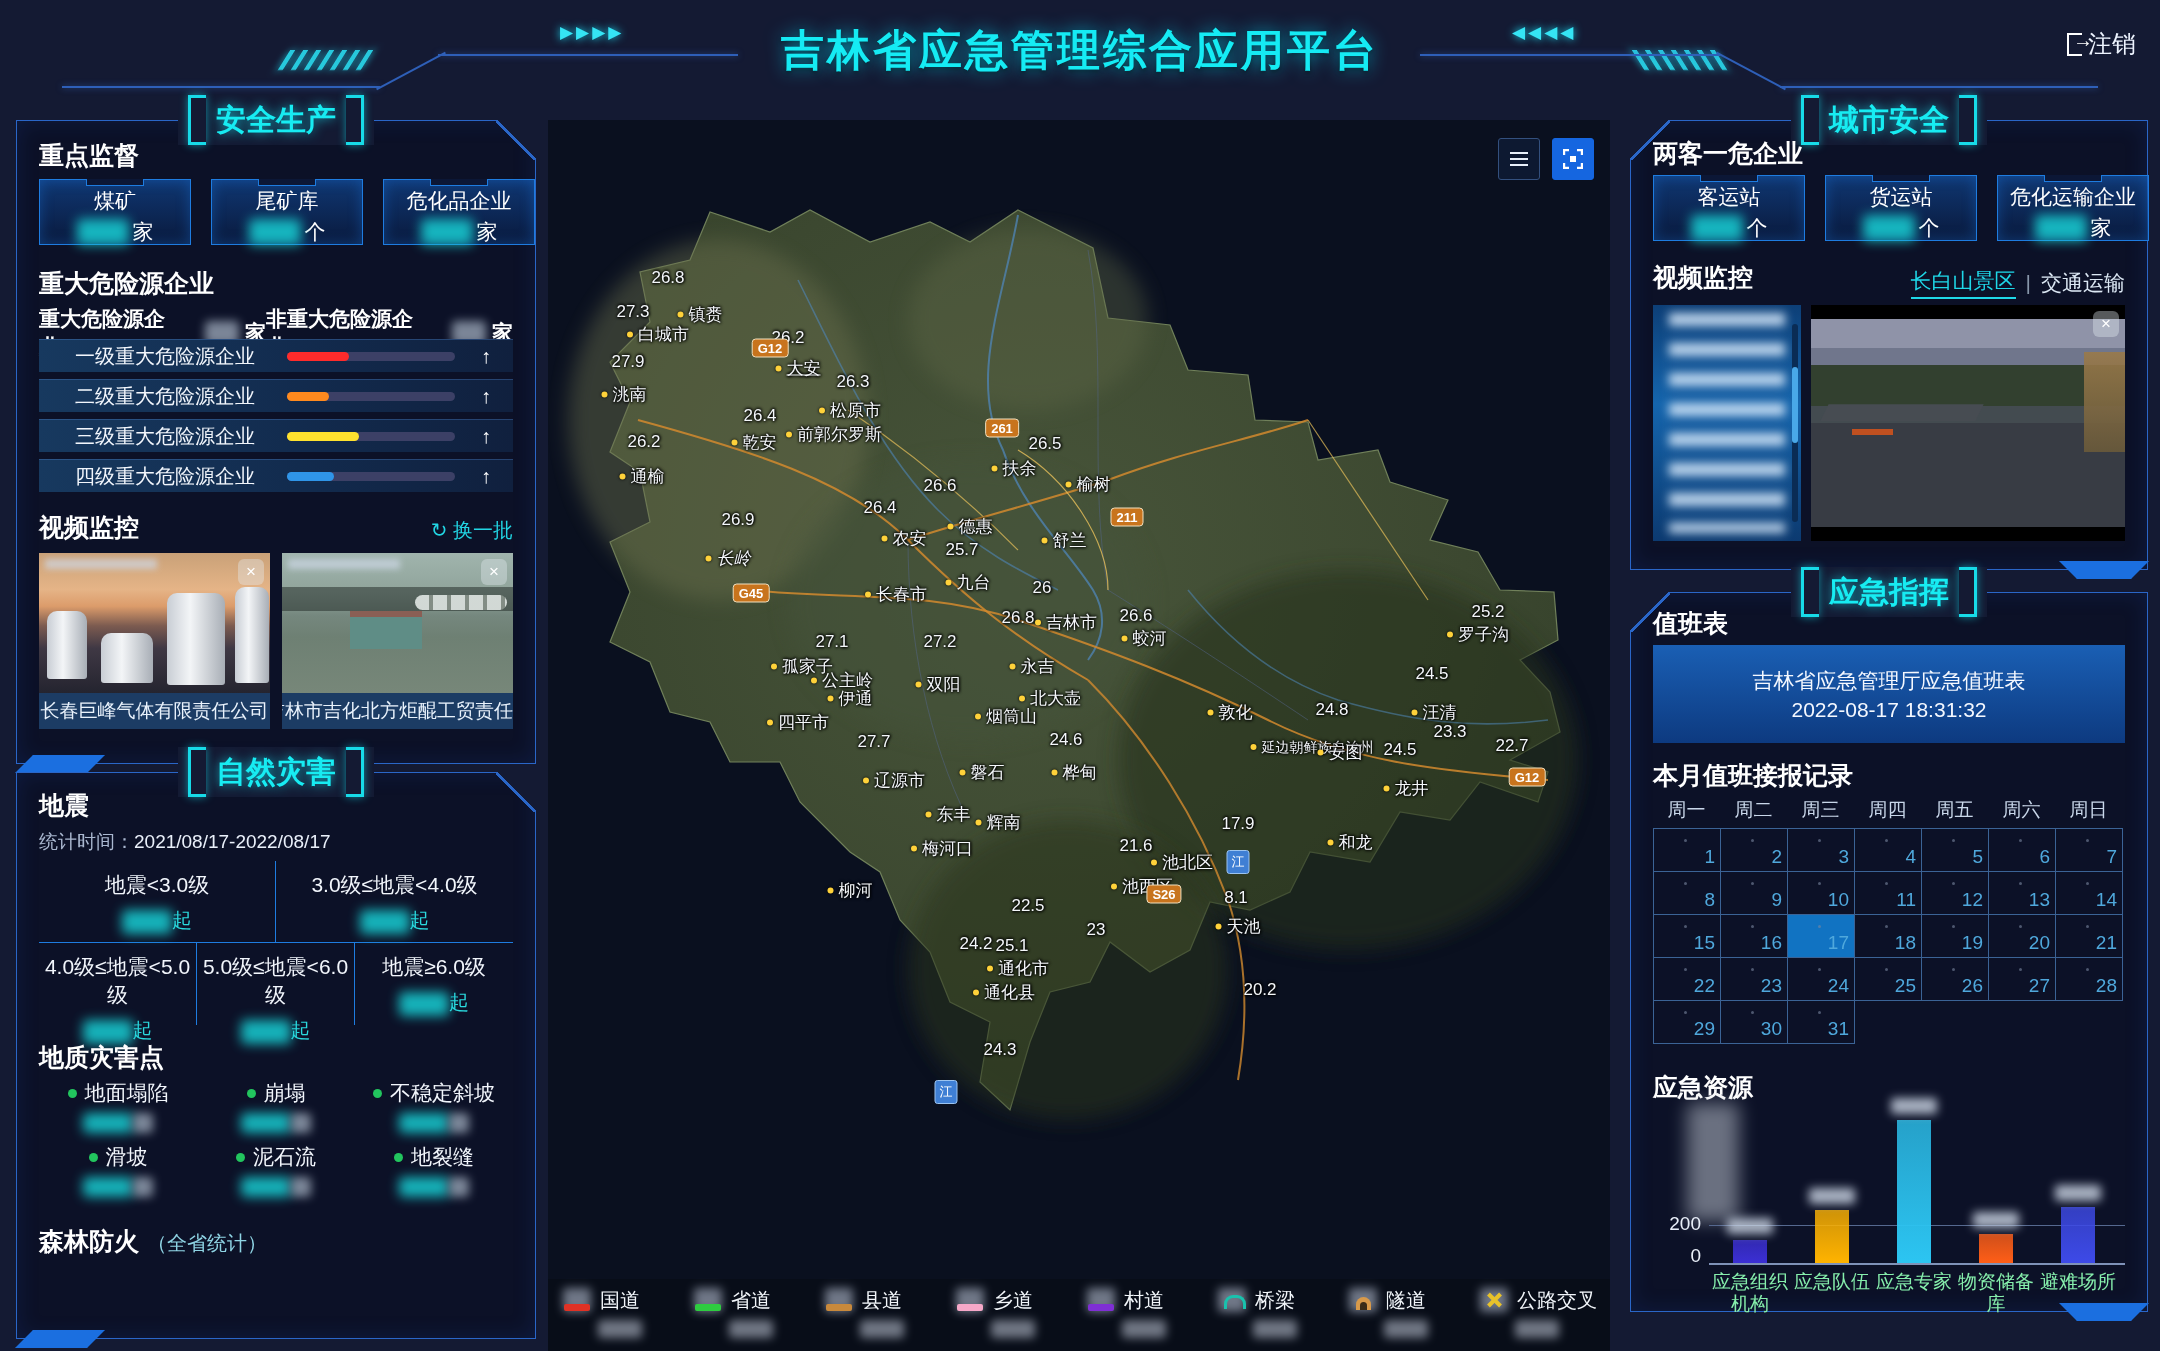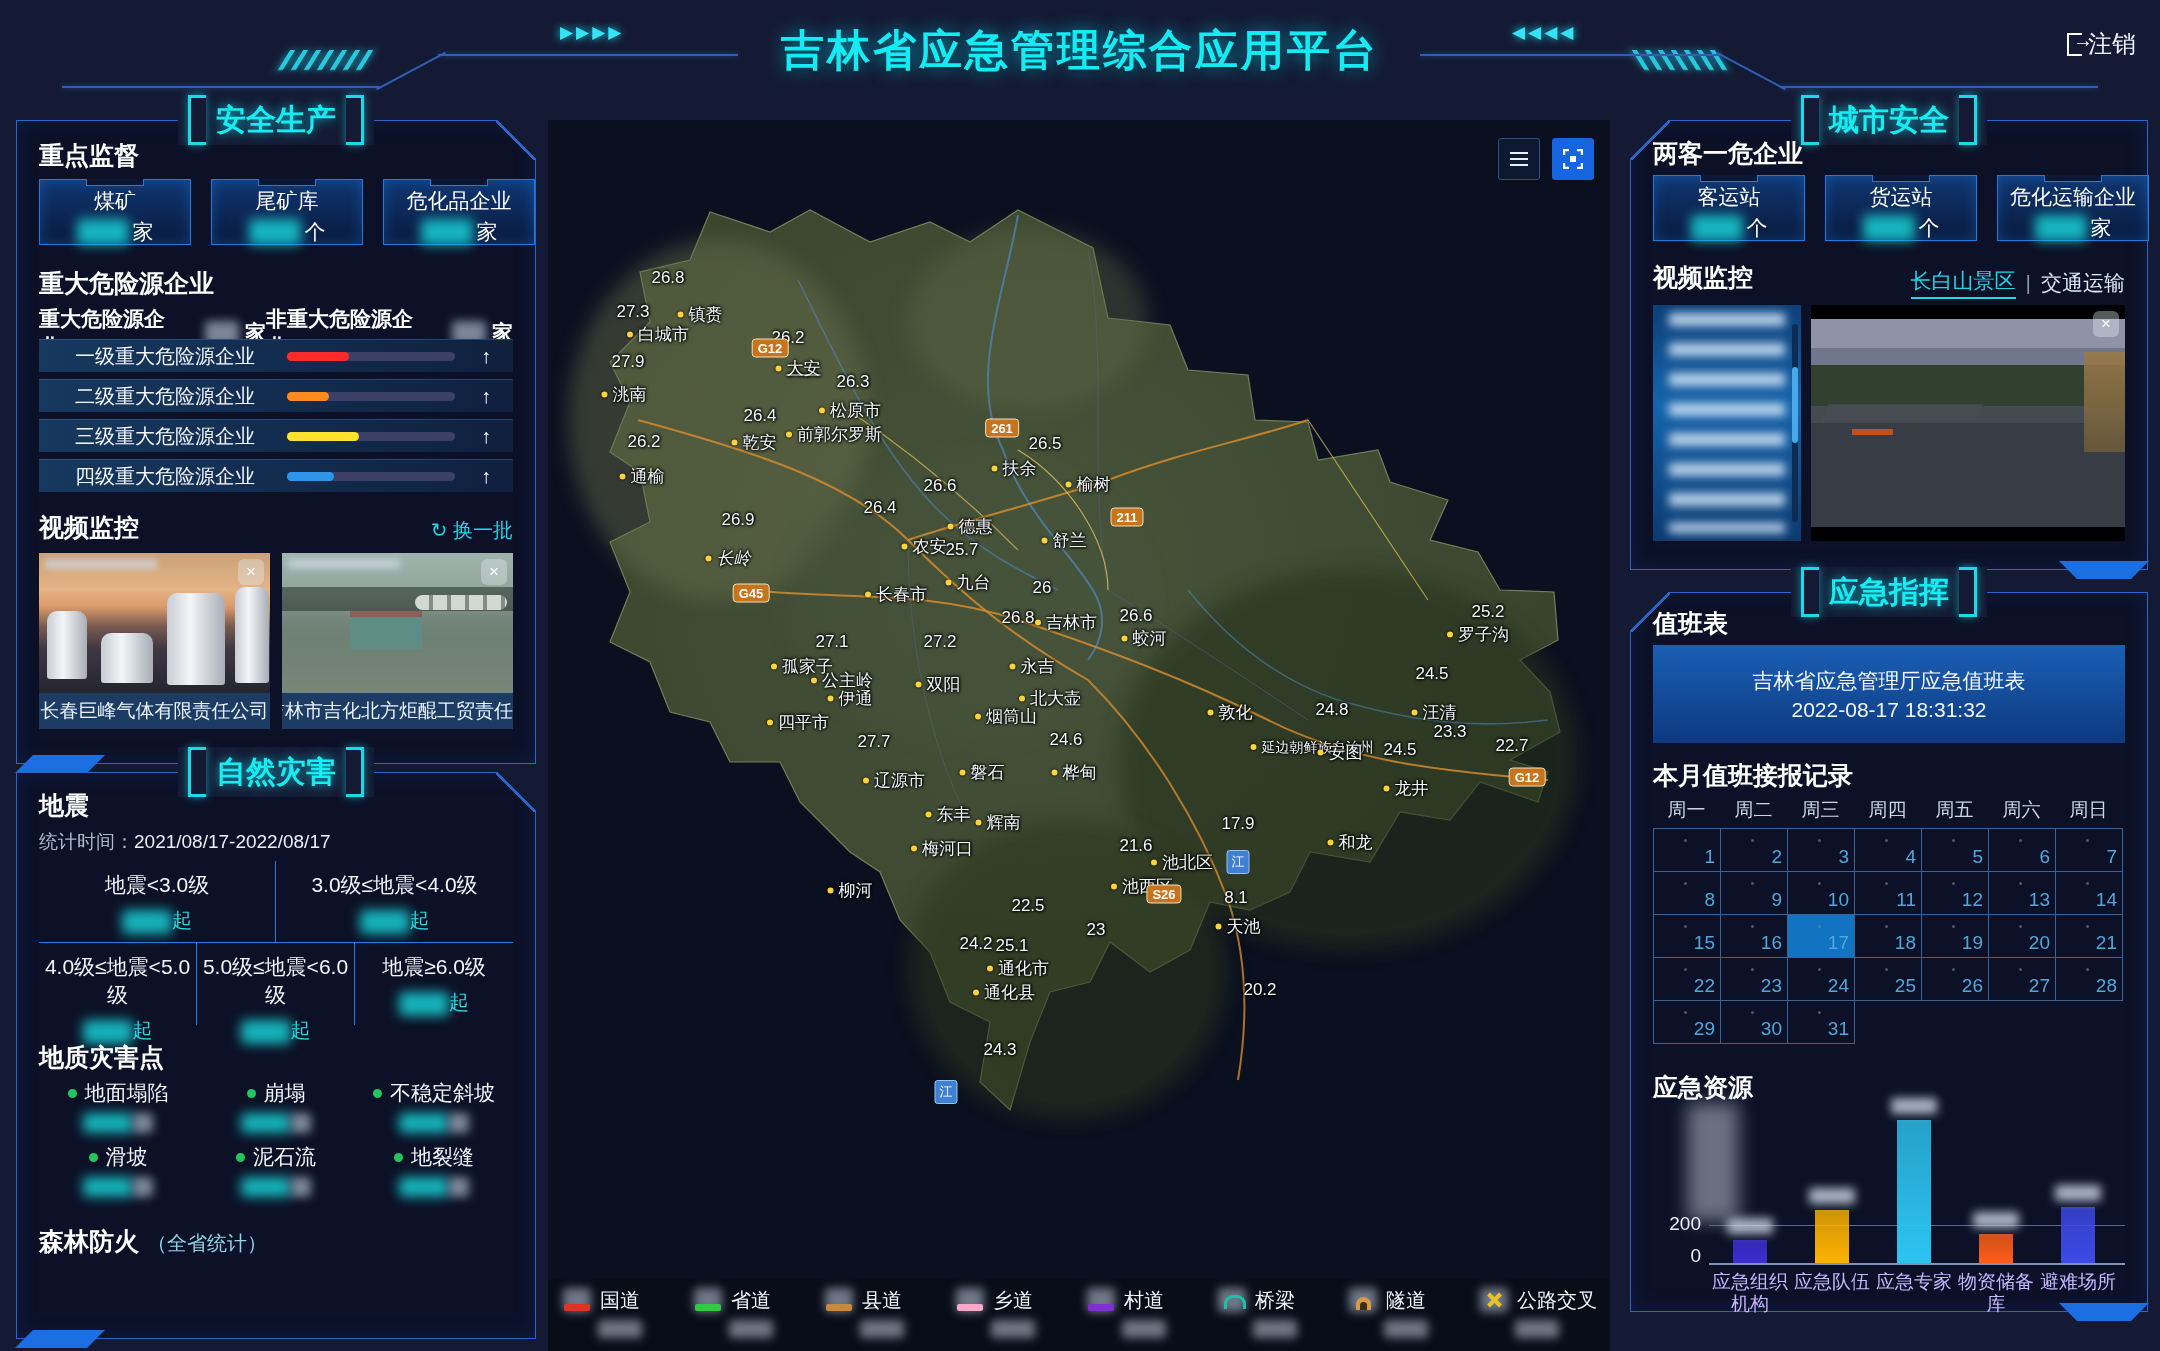--- a/index.html
+++ b/index.html
@@ -145,21 +145,21 @@
   .chart{position:absolute;width:472px;height:200px}
   .ch-axis{position:absolute;left:56px;right:0;top:160px;height:2px;background:#7f92b8}
   .ch-200{position:absolute;left:56px;right:0;top:122px;height:1px;background:#55688f}
   .ch-ylab{position:absolute;font-size:19px;color:#e8eef8;text-align:right;width:46px}
   .ch-yblur{position:absolute;left:34px;top:0;width:52px;height:118px;background:#b8bfca;
      filter:blur(9px);opacity:.55;border-radius:4px}
   .bar-slot{position:absolute;width:82px;text-align:center}
   .bar{position:absolute;bottom:0;left:50%;transform:translateX(-50%);width:34px}
   .bar-lbl{position:absolute;left:50%;transform:translateX(-50%);width:46px;height:16px;
      background:#cfd9e8;filter:blur(5px);opacity:.8;border-radius:3px}
-  .cat{position:absolute;top:168px;width:82px;font-size:19px;color:#c4b5fd;line-height:22px;text-align:center}
+  .cat{position:absolute;top:168px;width:82px;font-size:19px;color:#86efac;line-height:22px;text-align:center}
 
   
   #map{position:absolute;left:548px;top:120px;width:1062px;height:1231px;background:#0a101f;overflow:hidden}
   .mlbl{position:absolute;transform:translate(-50%,-50%);font-size:17px;color:#f4f7fa;white-space:nowrap;
      text-shadow:0 1px 3px #000,0 -1px 3px #000,1px 0 3px #000}
   .mlbl.small{font-size:14px}
   .mlbl.city::before{content:"";display:inline-block;width:6px;height:6px;border-radius:50%;
      background:#ffd23a;margin-right:5px;vertical-align:2px;box-shadow:0 0 3px #000}
   .shield{position:absolute;transform:translate(-50%,-50%);background:#c8741d;border:1px solid #f0e0c0;
      border-radius:4px;color:#fff;font-size:13px;font-weight:bold;padding:1px 5px}
@@ -437,21 +437,21 @@
       <div class="mlbl temp" style="left: 96px; top: 322px;">26.2</div>
       <div class="mlbl city" style="left: 94px; top: 356px;">通榆</div>
       <div class="mlbl temp" style="left: 497px; top: 324px;">26.5</div>
       <div class="mlbl city" style="left: 466px; top: 348px;">扶余</div>
       <div class="mlbl city" style="left: 540px; top: 364px;">榆树</div>
       <div class="mlbl temp" style="left: 392px; top: 366px;">26.6</div>
       <div class="mlbl temp" style="left: 332px; top: 388px;">26.4</div>
       <div class="mlbl city" style="left: 422px; top: 406px;">德惠</div>
       <div class="mlbl temp" style="left: 414px; top: 430px;">25.7</div>
       <div class="mlbl temp" style="left: 190px; top: 400px;">26.9</div>
-      <div class="mlbl city" style="left: 376px; top: 418px; margin-top: 8px;">农安</div>
+      <div class="mlbl city" style="left: 356px; top: 418px;">农安</div>
       <div class="mlbl city" style="left: 516px; top: 420px;">舒兰</div>
       <div class="mlbl city" style="left: 180px; top: 438px; font-style: italic;">长岭</div>
       <div class="mlbl city" style="left: 420px; top: 462px;">九台</div>
       <div class="mlbl temp" style="left: 494px; top: 468px;">26</div>
       <div class="mlbl city" style="left: 348px; top: 474px;">长春市</div>
       <div class="mlbl temp" style="left: 470px; top: 498px;">26.8</div>
       <div class="mlbl city" style="left: 518px; top: 502px;">吉林市</div>
       <div class="mlbl temp" style="left: 588px; top: 496px;">26.6</div>
       <div class="mlbl city" style="left: 596px; top: 518px;">蛟河</div>
       <div class="mlbl temp" style="left: 940px; top: 492px;">25.2</div>

